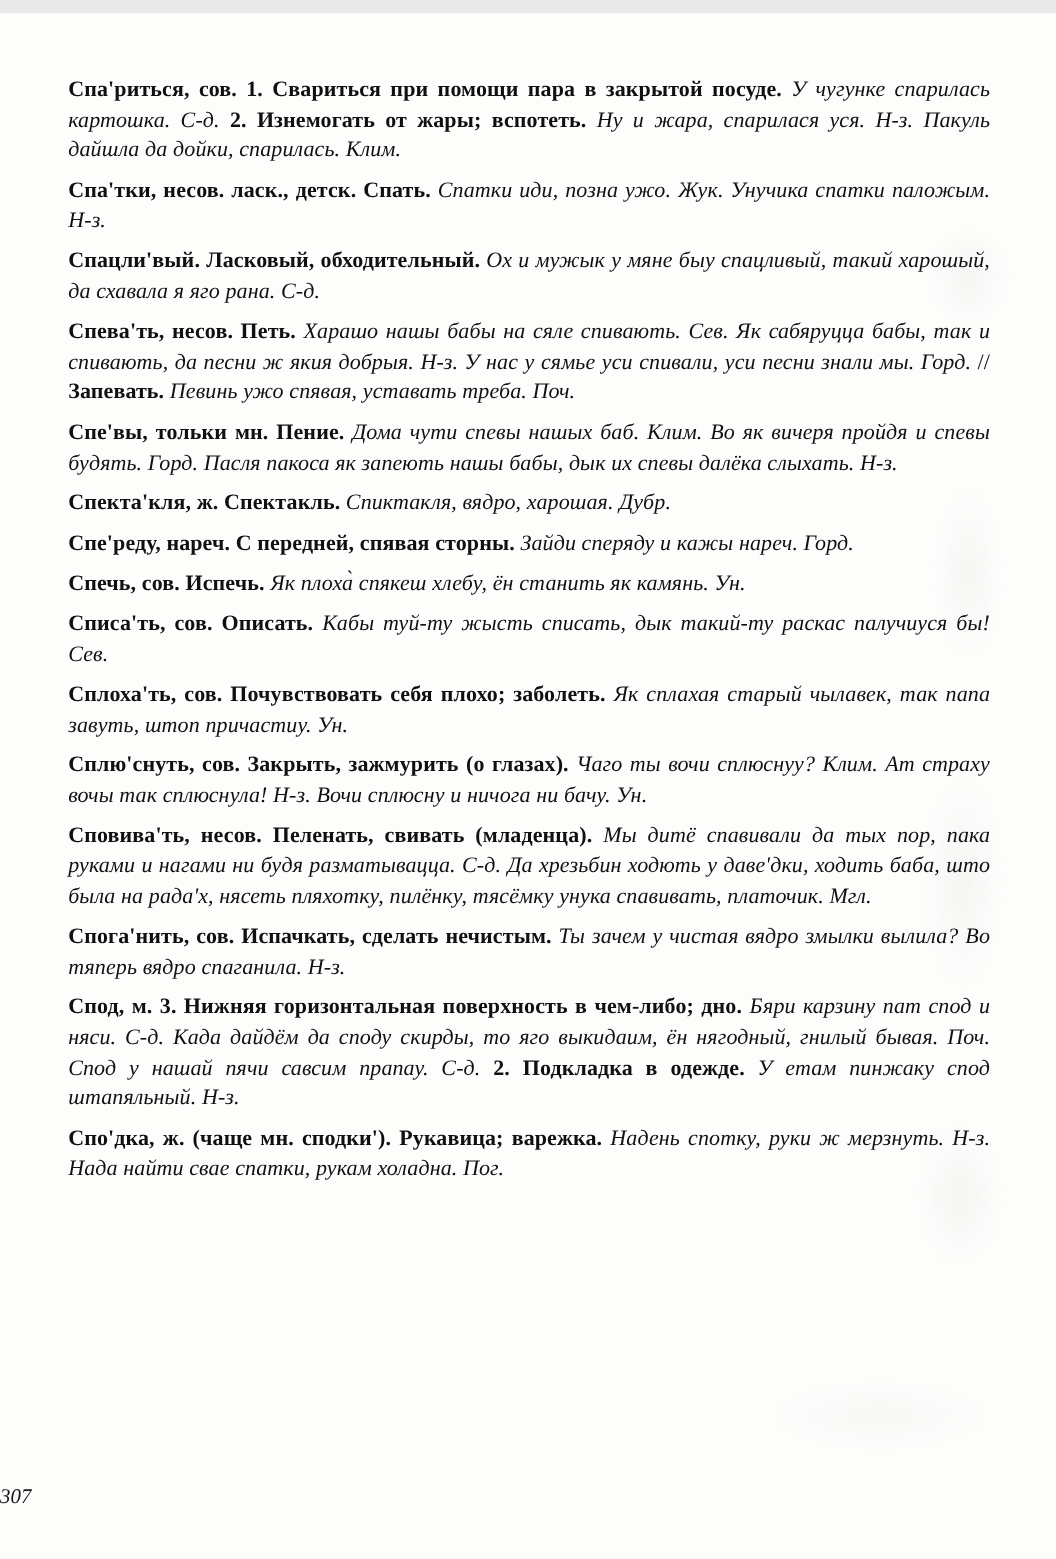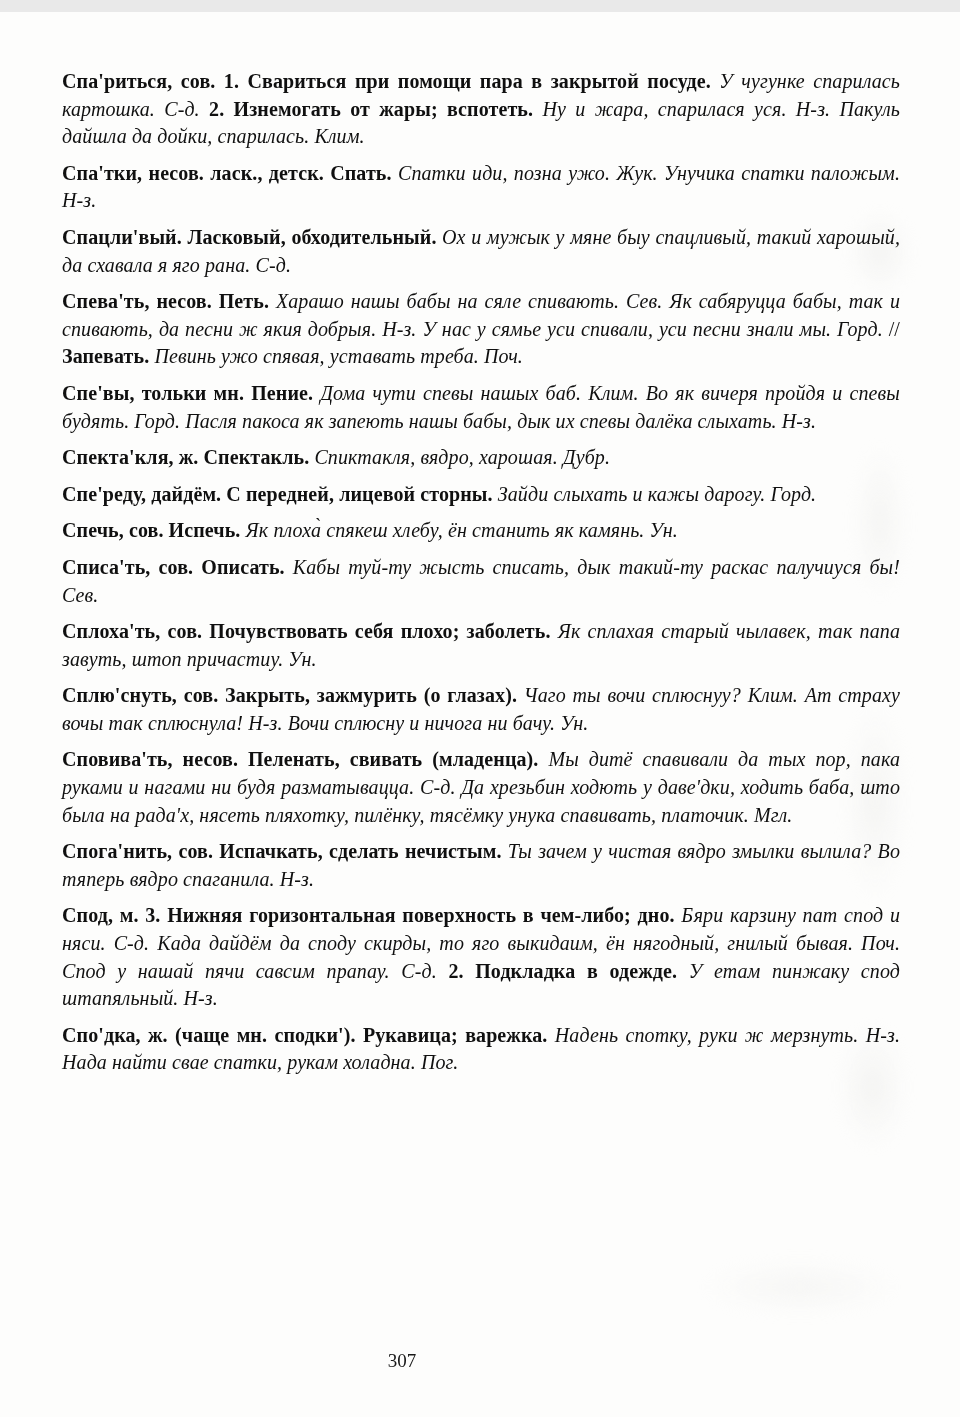--- a/index.html
+++ b/index.html
@@ -28,23 +28,23 @@
     letter-spacing: 0.1px;
   }
   .rb { font-weight: bold; }
   .ri { font-style: italic; }
   .rr { font-weight: normal; font-style: normal; }
   .page-number {
     position: absolute;
     top: 1338px;
     left: 0;
     width: 804px;
-    text-align: center;
     font-size: 19px;
     color: #181818;
+    font-style: italic;
   }
   
   .artifact {
     position: absolute;
     border-radius: 50%;
     filter: blur(6px);
     opacity: 0.5;
     pointer-events: none;
   }
   .a1 { left: 845px; top: 195px;  width: 70px; height: 90px;  background: radial-gradient(closest-side, #ececea, transparent); }
@@ -63,21 +63,21 @@
   <div class="artifact a4"></div>
   <div class="artifact a5"></div>
 
   <main class="text-block">
       <p class="entry"><span class="rb">Спа'риться, сов. 1. Свариться при помощи пара в закрытой посуде. </span><span class="ri">У чугунке спарилась картошка. С-д. </span><span class="rb">2. Изнемогать от жары; вспотеть. </span><span class="ri">Ну и жара, спарилася уся. Н-з. Пакуль дайшла да дойки, спарилась. Клим.</span></p>
       <p class="entry"><span class="rb">Спа'тки, несов. ласк., детск. Спать. </span><span class="ri">Спатки иди, позна ужо. Жук. Унучика спатки паложым. Н-з.</span></p>
       <p class="entry"><span class="rb">Спацли'вый. Ласковый, обходительный. </span><span class="ri">Ох и мужык у мяне быу спацливый, такий харошый, да схавала я яго рана. С-д.</span></p>
       <p class="entry"><span class="rb">Спева'ть, несов. Петь. </span><span class="ri">Харашо нашы бабы на сяле спивають. Сев.  Як сабяруцца бабы, так и спивають, да песни ж якия  добрыя. Н-з.  У нас у сямье уси спивали, уси песни знали мы. Горд. </span><span class="rr">// </span><span class="rb">Запевать. </span><span class="ri">Певинь ужо спявая, уставать треба. Поч.</span></p>
       <p class="entry"><span class="rb">Спе'вы, тольки мн. Пение. </span><span class="ri">Дома чути спевы нашых баб. Клим. Во як вичеря пройдя и спевы будять. Горд.  Пасля пакоса як запеють нашы бабы, дык их спевы далёка слыхать. Н-з.</span></p>
       <p class="entry"><span class="rb">Спекта'кля, ж. Спектакль. </span><span class="ri">Спиктакля, вядро, харошая. Дубр.</span></p>
-      <p class="entry"><span class="rb">Спе'реду, дайдём. С передней, лицевой сторны. </span><span class="ri">Зайди слыхать и кажы дарогу. Горд.</span></p>
+      <p class="entry"><span class="rb">Спе'реду, нареч. С передней, спявая сторны. </span><span class="ri">Зайди сперяду и кажы нареч. Горд.</span></p>
       <p class="entry"><span class="rb">Спечь, сов. Испечь. </span><span class="ri">Як плоха̀ спякеш хлебу, ён станить як камянь. Ун.</span></p>
       <p class="entry"><span class="rb">Списа'ть, сов. Описать. </span><span class="ri">Кабы туй-ту жысть списать, дык такий-ту раскас палучиуся бы! Сев.</span></p>
       <p class="entry"><span class="rb">Сплоха'ть, сов. Почувствовать себя плохо; заболеть. </span><span class="ri">Як сплахая старый чылавек, так папа завуть, штоп причастиу. Ун.</span></p>
       <p class="entry"><span class="rb">Сплю'снуть, сов. Закрыть, зажмурить (о глазах). </span><span class="ri">Чаго ты вочи сплюснуу? Клим. Ат страху вочы так сплюснула! Н-з. Вочи сплюсну и ничога ни бачу. Ун.</span></p>
       <p class="entry"><span class="rb">Сповива'ть, несов. Пеленать, свивать (младенца). </span><span class="ri">Мы дитё спавивали да тых пор, пака руками и нагами ни будя разматывацца. С-д. Да хрезьбин ходють у даве'дки, ходить баба, што была на рада'х, нясеть пляхотку, пилёнку, тясёмку унука спавивать, платочик. Мгл.</span></p>
       <p class="entry"><span class="rb">Спога'нить, сов. Испачкать, сделать нечистым. </span><span class="ri">Ты зачем у чистая вядро змылки вылила? Во тяперь вядро спаганила. Н-з.</span></p>
       <p class="entry"><span class="rb">Спод, м. 3. Нижняя горизонтальная поверхность в чем-либо; дно. </span><span class="ri">Бяри карзину пат спод и няси. С-д. Када дайдём да споду скирды, то яго выкидаим, ён нягодный, гнилый бывая. Поч.  Спод у нашай пячи савсим прапау. С-д.  </span><span class="rb">2. Подкладка в одежде. </span><span class="ri">У етам пинжаку спод штапяльный. Н-з.</span></p>
       <p class="entry"><span class="rb">Спо'дка, ж. (чаще мн. сподки'). Рукавица; варежка. </span><span class="ri">Надень спотку, руки ж мерзнуть. Н-з.  Нада найти свае спатки, рукам холадна. Пог.</span></p>
     </main>
 

